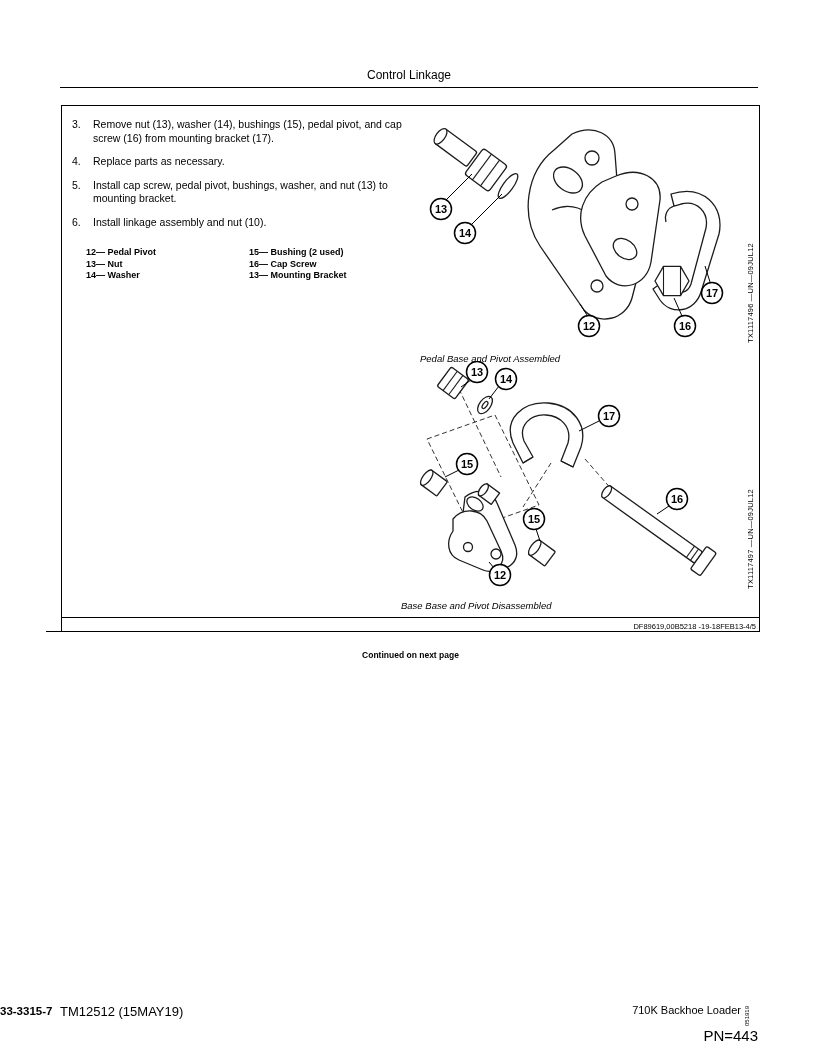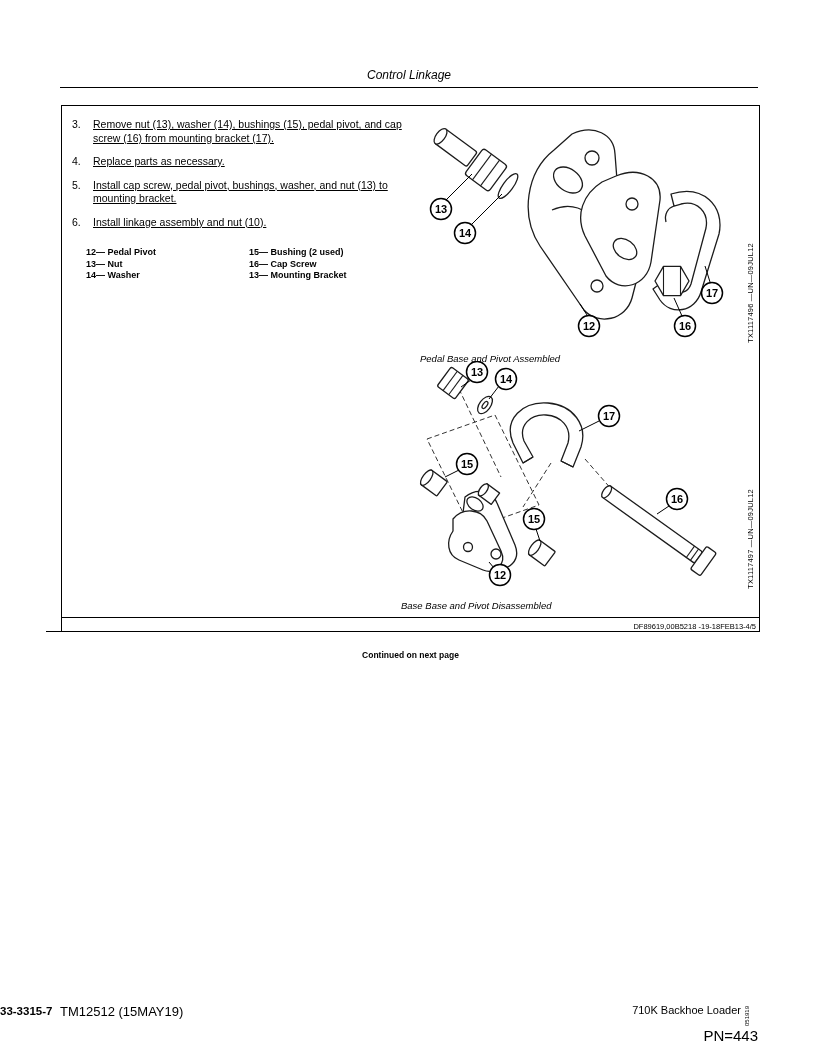--- a/index.html
+++ b/index.html
@@ -6,36 +6,36 @@
   html,body { background:#fff; }
   body {
     width:813px; height:1053px; position:relative;
     font-family:"Liberation Sans", sans-serif; color:#000;
     overflow:hidden;
   }
   .page { position:absolute; inset:0; }
 
   .header-title {
     position:absolute; top:68px; left:60px; width:698px;
-    text-align:center; font-style:italic; font-size:12px;
+    text-align:center; font-size:12px;
   }
   .header-rule {
     position:absolute; top:87px; left:60px; width:698px;
     border-top:1.2px solid #000;
   }
 
   .content-box {
     position:absolute; top:105px; left:61px; width:699px; height:527px;
     border:1.5px solid #000;
   }
 
   .steps { position:absolute; top:12px; left:10px; width:342px; }
   .step { display:flex; margin-bottom:10px; font-size:10.5px; line-height:13.5px; }
   .step-num { width:21px; flex:0 0 21px; }
-  .step-text { flex:1;text-decoration:underline; }
+  .step-text { flex:1; }
 
   .legend { position:absolute; top:141px; left:24px; display:flex; font-size:9px; font-weight:bold; }
   .legend-col { width:163px; }
   .legend-col + .legend-col { width:180px; }
   .legend-item { line-height:11.5px; }
 
   .figsvg { position:absolute; }
   .fig1 { top:8px; left:358px; width:325px; height:238px; }
   .fig2 { top:255px; left:339px; width:345px; height:238px; }
 

